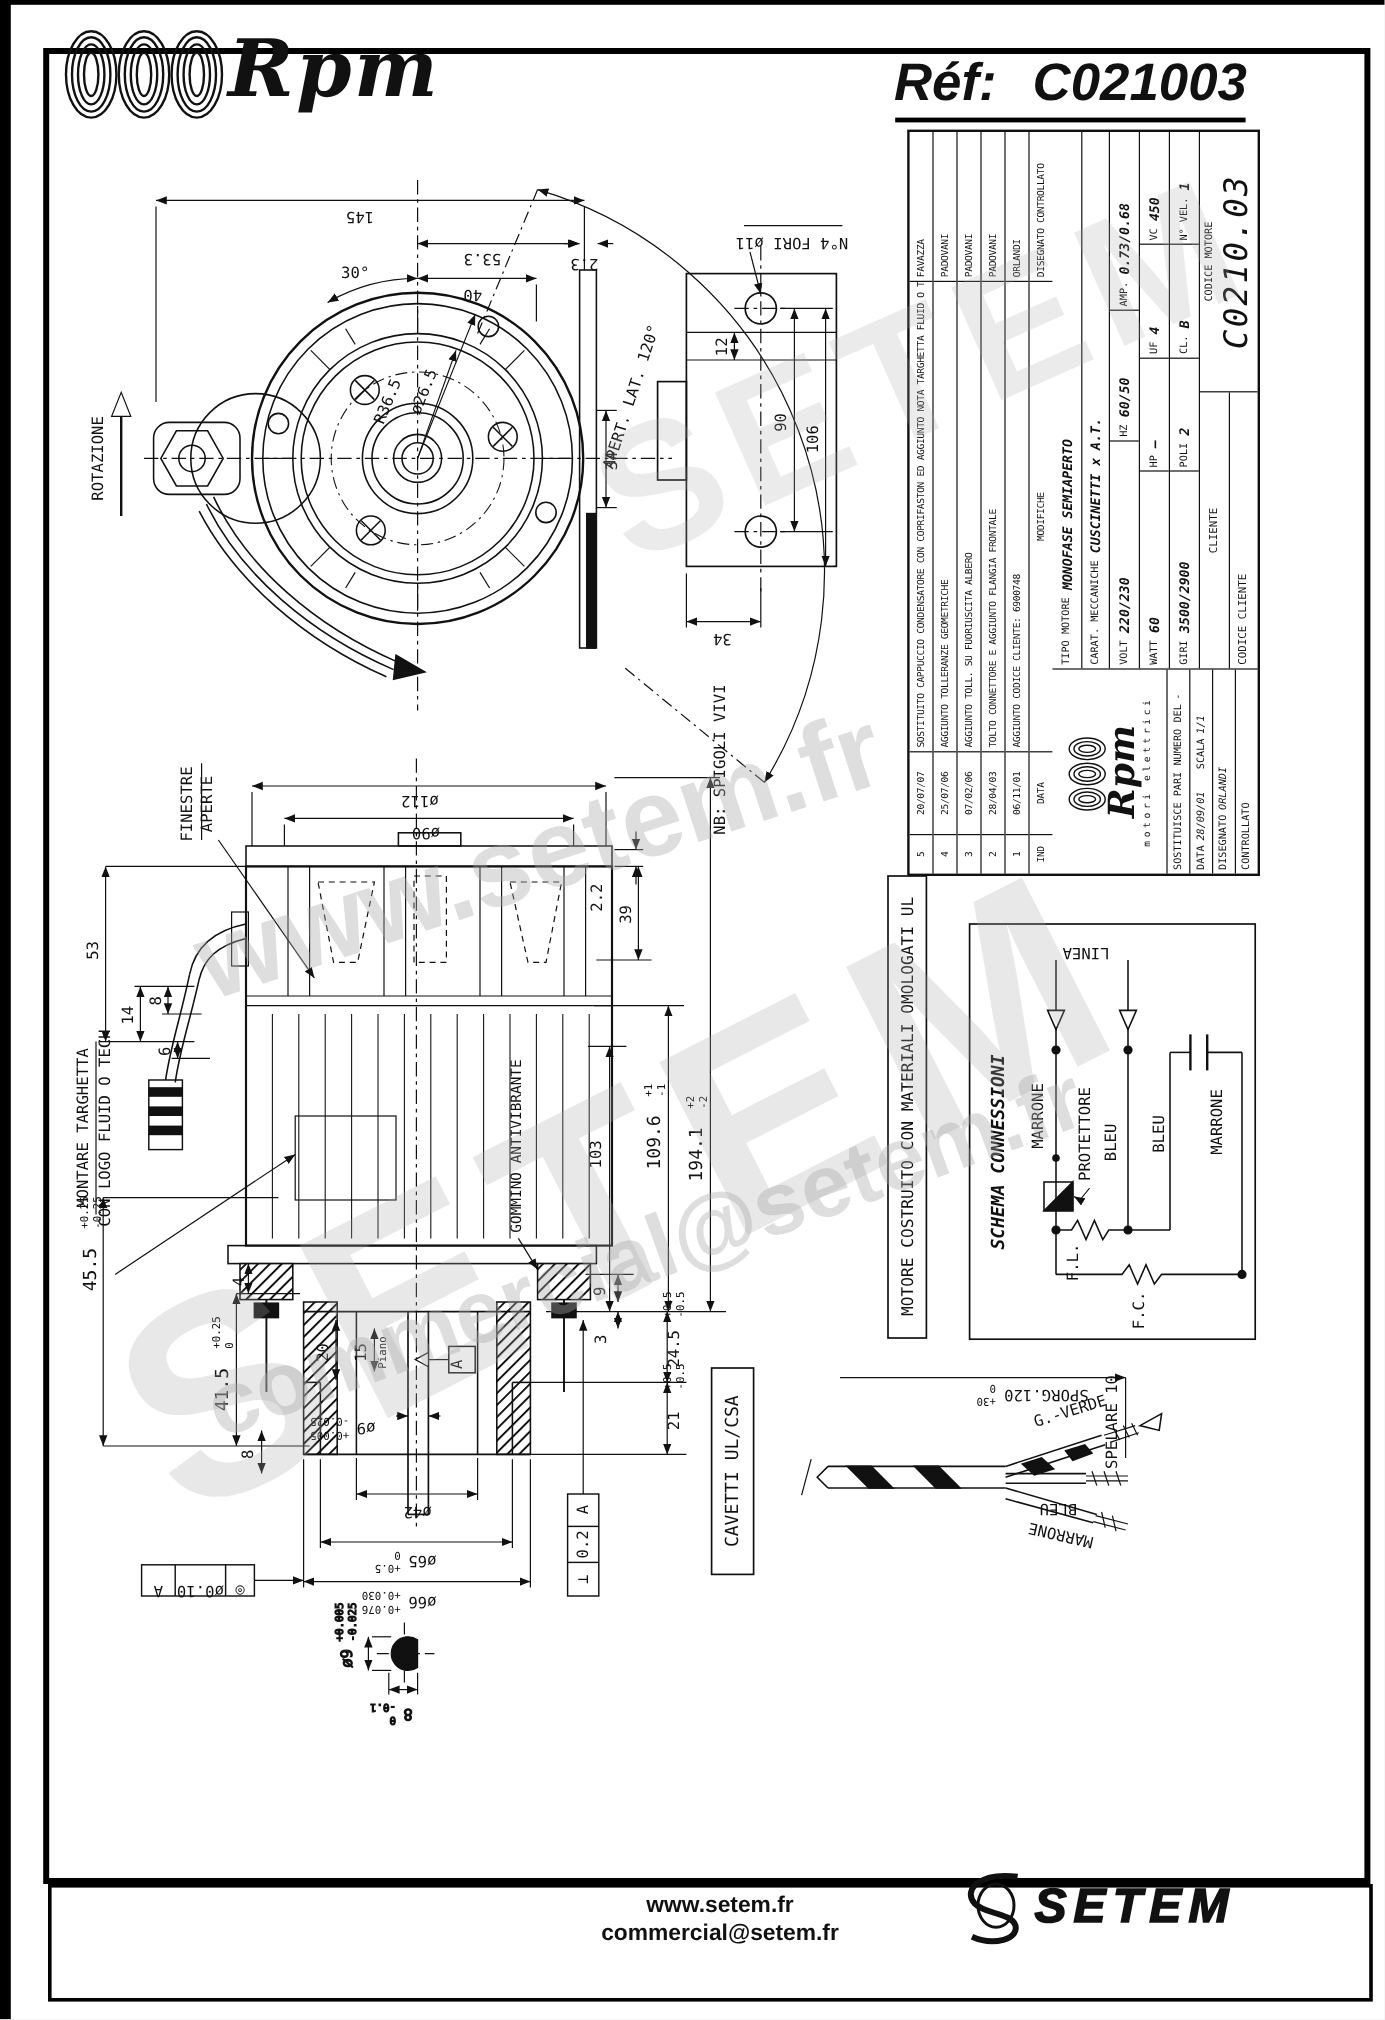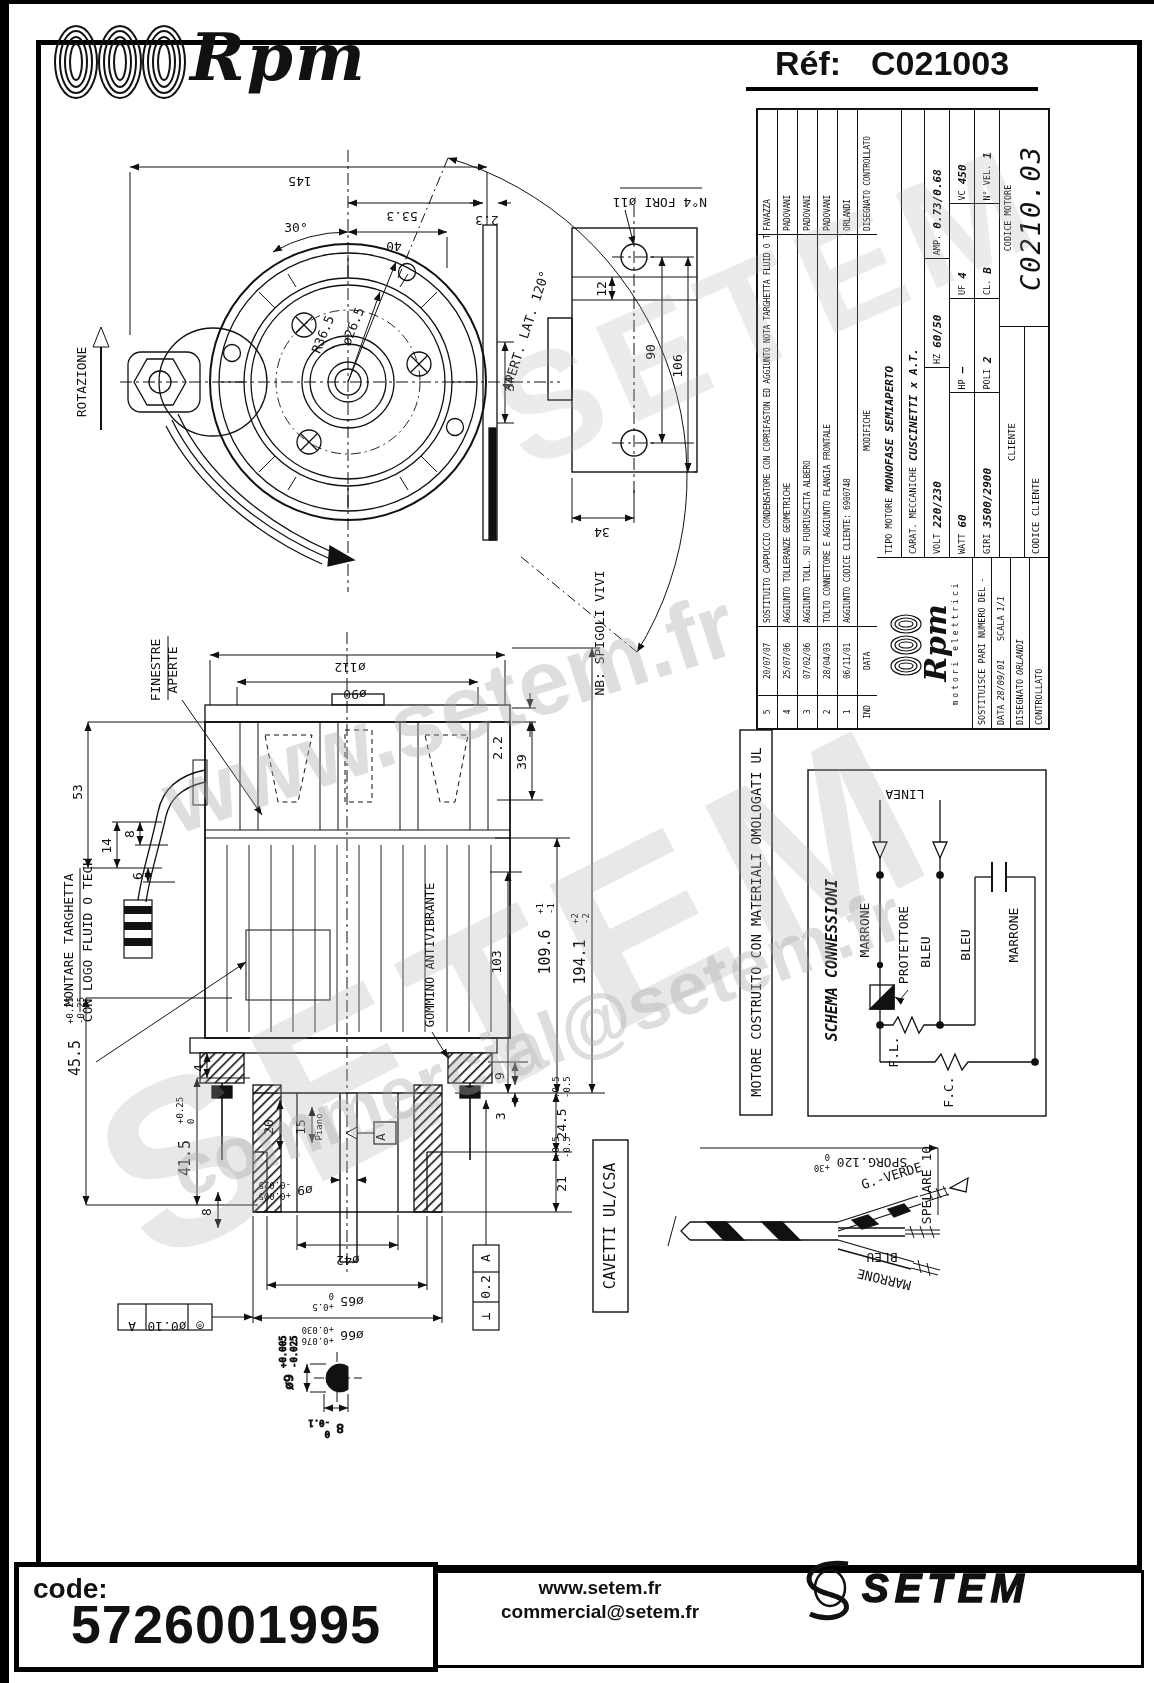--- a/index.html
+++ b/index.html
@@ -9,21 +9,21 @@
   
   #edge-left{left:0;top:0;width:9px;height:1683px;background:#000;}
   #edge-top{left:0;top:0;width:1154px;height:4px;background:#000;}
   
   #frame{left:36px;top:40px;width:1096px;height:1520px;border:5px solid #000;}
   
   #brand{left:190px;top:18px;font-family:"DejaVu Serif",serif;font-style:italic;font-weight:bold;
          font-size:66px;letter-spacing:2px;}
   #refbox{left:746px;top:44px;width:292px;border-bottom:4px solid #000;padding-bottom:4px;
           display:flex;justify-content:center;gap:30px;font-family:"Liberation Sans",sans-serif;
-          font-weight:bold;font-size:34px;}
+          font-style:italic;font-weight:bold;font-size:44px;}
   
   .wm{position:absolute;pointer-events:none;white-space:nowrap;font-family:"Liberation Sans",sans-serif;
       font-weight:bold;color:#a9a9a9;z-index:40;transform-origin:0 0;}
   #wm1{left:150px;top:755px;font-size:92px;transform:rotate(-18deg);opacity:.38;}
   #wm2{left:55px;top:1075px;font-size:235px;transform:rotate(-27deg);opacity:.26;letter-spacing:18px;}
   #wm3{left:160px;top:1135px;font-size:74px;transform:rotate(-20deg);opacity:.38;}
   #wm4{left:470px;top:345px;font-size:150px;transform:rotate(-24deg);opacity:.22;letter-spacing:12px;}
   
   #tb-wrap{left:756px;top:112px;width:290px;height:618px;z-index:5;}
   #tb{position:absolute;left:0;top:0;width:618px;height:290px;transform:rotate(-90deg) translate(-618px,0);
@@ -763,24 +763,20 @@
               <div class="cml">CODICE MOTORE</div>
               <div class="cmv">C0210.03</div>
             </div>
           </div>
         </div>
       </div>
     </div>
   </div>
 
   <div class="abs" id="footer-box"></div>
-  <div class="abs" id="code-box">
-    <div id="code-label">code:</div>
-    <div id="code-value">5726001995</div>
-  </div>
   <div class="abs" id="f-center">
     <div>www.setem.fr</div>
     <div>commercial@setem.fr</div>
   </div>
   <svg class="abs" style="left:790px;top:1552px;" width="280" height="75">
     <g stroke="#111" fill="none" stroke-width="5">
       <path d="M58,12 C28,8 12,22 22,34 C30,43 52,42 56,52 C60,64 38,70 20,62"></path>
       <ellipse cx="40" cy="36" rx="15" ry="18" stroke-width="2.5"></ellipse>
     </g>
     <text x="72" y="50" font-family="Liberation Sans, sans-serif" font-size="40" font-weight="bold" font-style="italic" fill="#fff" stroke="#111" stroke-width="1.4" letter-spacing="6">SETEM</text>

